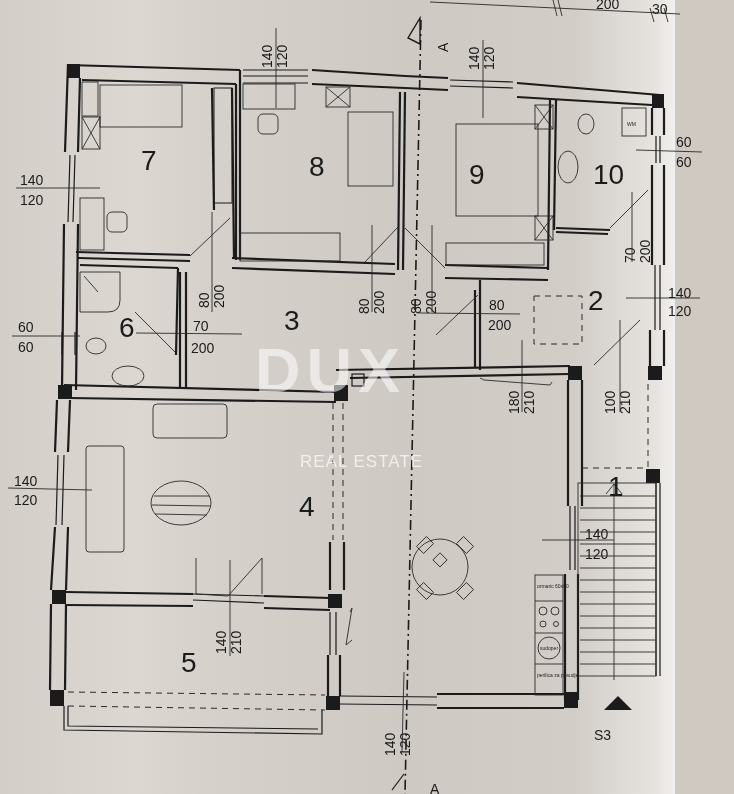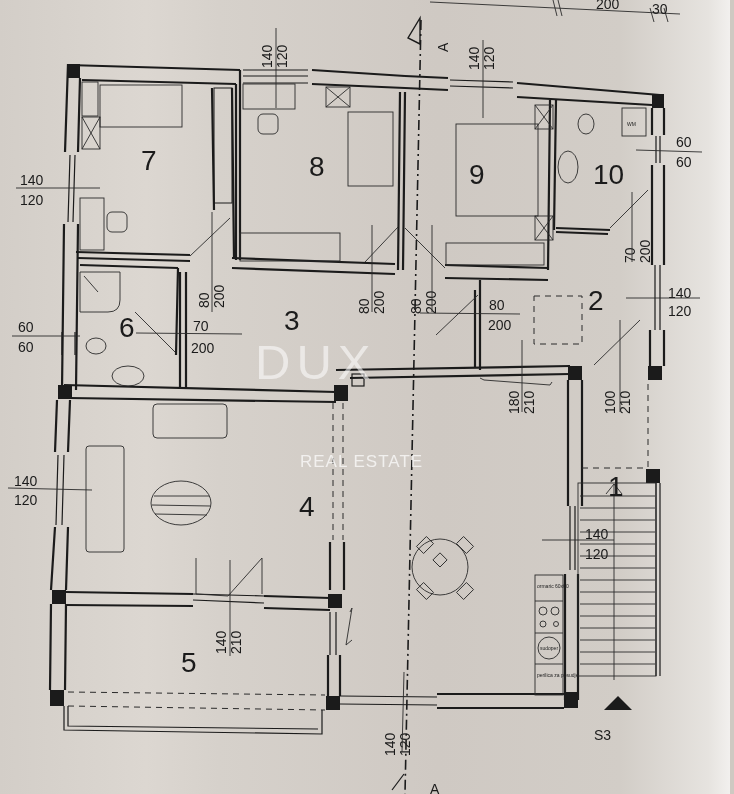--- a/index.html
+++ b/index.html
@@ -1,29 +1,29 @@
 <!DOCTYPE html>
 <html><head>
 <meta charset="utf-8">
 <style>
   html, body { margin:0; padding:0; }
   body { width:734px; height:794px; overflow:hidden; background:#cfc9c2; font-family:"Liberation Sans", sans-serif; }
-  #stage { position:relative; width:730px; height:794px; background:linear-gradient(90deg,#d3cec8 0%,#dcd7d1 20%,#d6d1cb 30%,#cfc9c3 60%,#d2cdc7 85%,#e6e3df 97%,#f2f0ee 100%); }
+  #stage { position:relative; width:658px; height:794px; background:linear-gradient(90deg,#d3cec8 0%,#dcd7d1 20%,#d6d1cb 30%,#cfc9c3 60%,#d2cdc7 85%,#e6e3df 97%,#f2f0ee 100%);padding-left:17px; }
   svg { position:absolute; left:0; top:0; }
   .w { fill:none; stroke:#1b1b1b; stroke-width:2.2; }
   .wt { fill:none; stroke:#1b1b1b; stroke-width:1.2; }
   .th { fill:none; stroke:#2a2a2a; stroke-width:0.9; }
   .dash { fill:none; stroke:#2a2a2a; stroke-width:1; stroke-dasharray:6 5; }
   .axis { fill:none; stroke:#1b1b1b; stroke-width:1.6; stroke-dasharray:10 4 2 4; }
   .col { fill:#1b1b1b; }
   .room { font-size:28px; fill:#1b1b1b; font-family:"Liberation Sans", sans-serif; }
   .dim { font-size:14px; fill:#1b1b1b; font-family:"Liberation Sans", sans-serif; }
   .tiny { font-size:5px; fill:#222; font-family:"Liberation Sans", sans-serif; }
   .wm { position:absolute; left:0; top:0; width:734px; pointer-events:none; }
-  .wm-main { position:absolute; left:255px; top:334px; font-size:49px; font-weight:normal; color:rgba(255,255,255,0.55); letter-spacing:6px; font-family:"Liberation Sans", sans-serif; }
+  .wm-main { position:absolute; left:255px; top:334px; font-size:63px; font-weight:bold; color:rgba(255,255,255,0.55); letter-spacing:6px; font-family:"Liberation Sans", sans-serif; }
   .wm-sub { position:absolute; left:300px; top:428px; font-size:17px; color:rgba(255,255,255,0.7); letter-spacing:1px; font-family:"Liberation Sans", sans-serif;margin-top:24px; }
 </style>
 </head>
 <body>
 
 <div id="stage">
 <svg width="734" height="794" viewBox="0 0 734 794">
 
   <g>
     <line class="th" x1="430" y1="2" x2="680" y2="14"></line>

